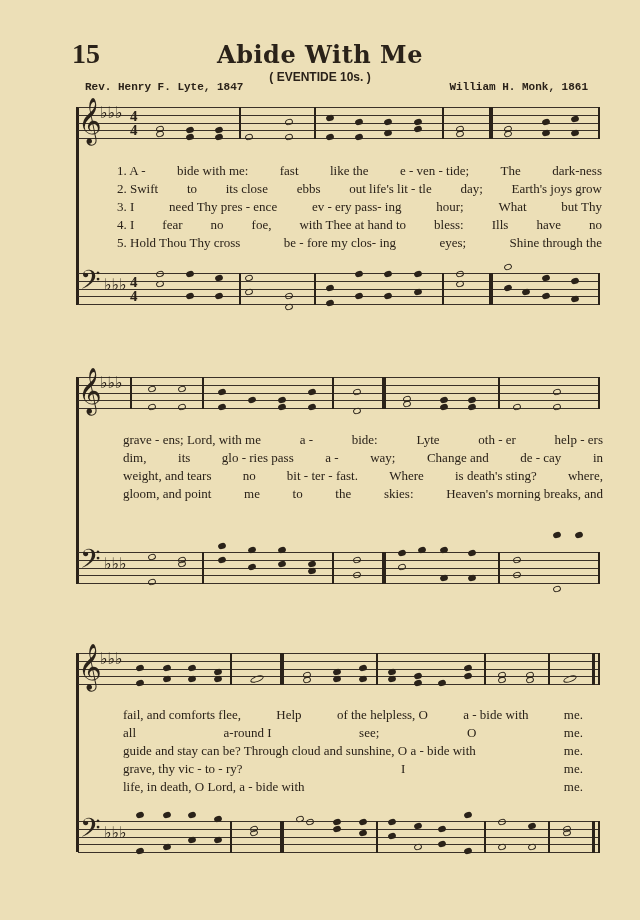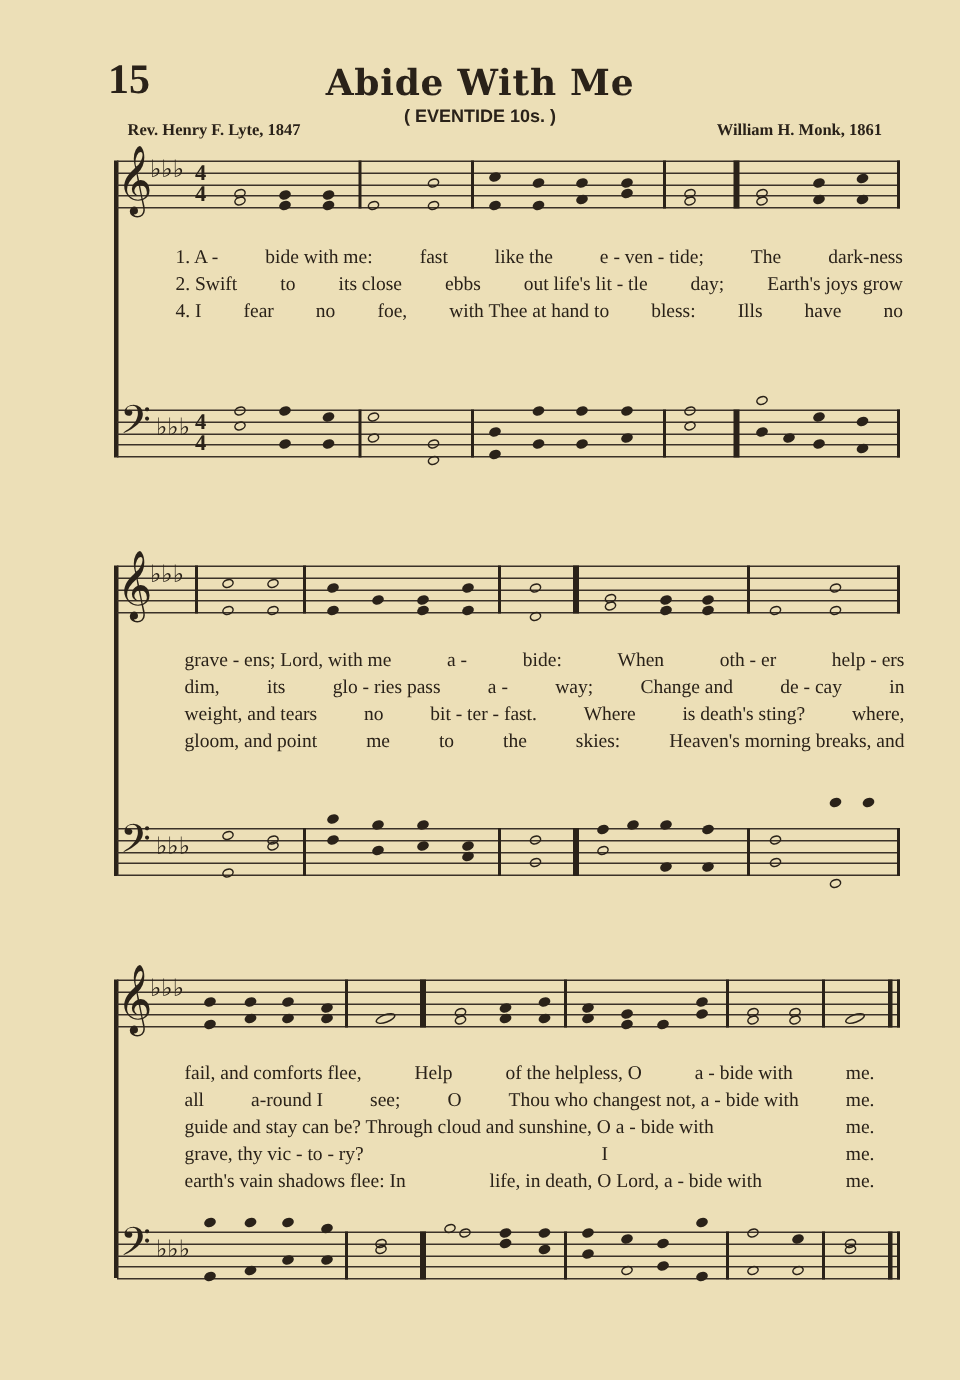--- a/index.html
+++ b/index.html
@@ -2,21 +2,21 @@
 <html><head>
 <meta charset="utf-8">
 <style>
   html, body { margin:0; padding:0; }
   body {
     width:640px; height:920px; position:relative; overflow:hidden;
     background:#ecdfb7;
     font-family:"Liberation Serif", "DejaVu Serif", serif;
     color:#2a2219;
   }
-  .abs { position:absolute; }
+  .abs { position:absolute;font-family:Liberation Mono, monospace; }
   .hymn-number { left:72px; top:38px; font-size:28px; font-weight:bold; font-family:"Liberation Serif", serif; }
   .title { left:0; width:640px; top:40px; text-align:center; font-size:24px; font-weight:bold; font-family:"DejaVu Serif", serif; letter-spacing:0.5px; }
   .tune { left:0; width:640px; top:70px; text-align:center; font-size:12px; font-weight:bold; font-family:"Liberation Sans", sans-serif; }
   .author { left:85px; top:81px; font-size:11px; font-weight:bold; }
   .composer { right:52px; top:81px; font-size:11px; font-weight:bold; }
 
   .system-bracket { position:absolute; left:76px; width:3px; background:#2a2219; }
   .staff { position:absolute; left:78px; width:522px; height:31px; }
   .staff .line { position:absolute; left:0; width:100%; height:1px; background:#3a3128; }
   .barline { position:absolute; top:0; width:1.5px; height:32px; background:#2a2219; }
@@ -96,29 +96,43 @@
   <div class="lyric-line">
       <span>2. Swift</span>
       <span>to</span>
       <span>its close</span>
       <span>ebbs</span>
       <span>out life's lit - tle</span>
       <span>day;</span>
       <span>Earth's joys grow</span>
     </div>
   <div class="lyric-line">
+      <span>3. I</span>
+      <span>need Thy pres - ence</span>
+      <span>ev - ery pass- ing</span>
+      <span>hour;</span>
+      <span>What</span>
+      <span>but Thy</span>
+    </div>
+  <div class="lyric-line">
       <span>4. I</span>
       <span>fear</span>
       <span>no</span>
       <span>foe,</span>
       <span>with Thee at hand to</span>
       <span>bless:</span>
       <span>Ills</span>
       <span>have</span>
       <span>no</span>
+    </div>
+  <div class="lyric-line">
+      <span>5. Hold Thou Thy cross</span>
+      <span>be - fore my clos- ing</span>
+      <span>eyes;</span>
+      <span>Shine through the</span>
     </div>
 </div>
 <div class="staff" style="top:273px;">
   <div class="line" style="top:0"></div>
     <div class="line" style="top:8px"></div>
     <div class="line" style="top:16px"></div>
     <div class="line" style="top:23px"></div>
     <div class="line" style="top:31px"></div>
   <span class="clef" style="left:2px;top:-6px;font-size:32px;">𝄢</span>
   <span class="keysig" style="left:26px;top:2px;">♭♭♭</span>
@@ -196,21 +210,21 @@
     <div class="note" style="left:390px;top:27px"></div>
   <div class="note half" style="left:435px;top:27px"></div>
   <div class="note half" style="left:475px;top:12px"></div>
     <div class="note half" style="left:475px;top:27px"></div>
 </div>
 <div class="lyrics" style="top:431px;left:123px;width:480px;">
   <div class="lyric-line">
       <span>grave - ens; Lord, with me</span>
       <span>a -</span>
       <span>bide:</span>
-      <span>When</span>
+      <span>Lyte</span>
       <span>oth - er</span>
       <span>help - ers</span>
     </div>
   <div class="lyric-line">
       <span>dim,</span>
       <span>its</span>
       <span>glo - ries pass</span>
       <span>a -</span>
       <span>way;</span>
       <span>Change and</span>
@@ -325,34 +339,32 @@
       <span>Help</span>
       <span>of the helpless, O</span>
       <span>a - bide with</span>
       <span>me.</span>
     </div>
   <div class="lyric-line">
       <span>all</span>
       <span>a-round I</span>
       <span>see;</span>
       <span>O</span>
-      <span>Thou who changest not, a - bide with</span>
       <span>me.</span>
     </div>
   <div class="lyric-line">
       <span>guide and stay can be? Through cloud and sunshine, O a - bide with</span>
       <span>me.</span>
     </div>
   <div class="lyric-line">
       <span>grave, thy vic - to - ry?</span>
       <span>I</span>
       <span>me.</span>
     </div>
   <div class="lyric-line">
-      <span>earth's vain shadows flee: In</span>
       <span>life, in death, O Lord, a - bide with</span>
       <span>me.</span>
     </div>
 </div>
 <div class="staff" style="top:821px;">
   <div class="line" style="top:0"></div>
     <div class="line" style="top:8px"></div>
     <div class="line" style="top:16px"></div>
     <div class="line" style="top:23px"></div>
     <div class="line" style="top:31px"></div>

